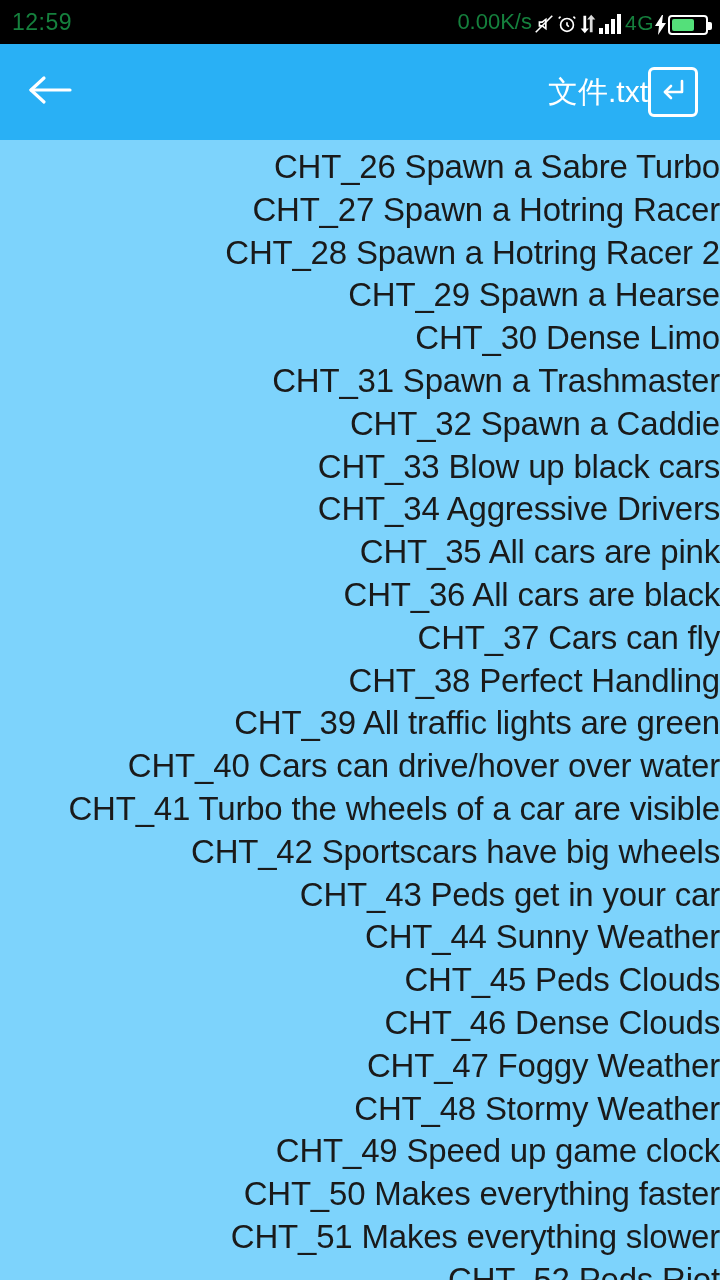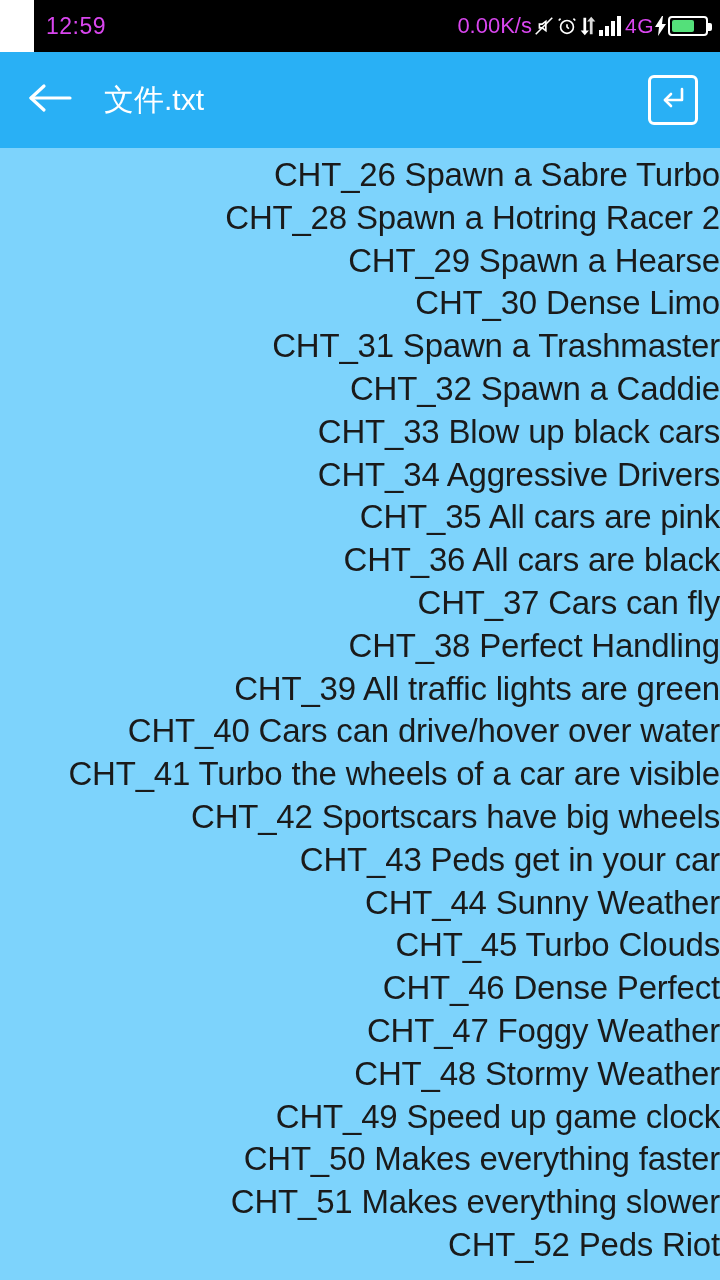--- a/index.html
+++ b/index.html
@@ -6,36 +6,35 @@
   html, body {
     width: 720px;
     height: 1280px;
     background: #ffffff;
     font-family: "Liberation Sans", sans-serif;
     overflow: hidden;
   }
 
   
   .status-bar {
-    height: 52px;
+    height: 44px;
     background: #000000;
-    color: #d946ef;
+    color: #15803d;
     display: flex;
     align-items: center;
     padding: 0 12px;
     font-size: 23px;
     font-family: "Liberation Sans", sans-serif;
-    margin-left: 34px;
   }
   .status-left { flex: 0 0 auto; letter-spacing: 0.5px; }
   .status-spacer { flex: 1 1 auto; }
   .status-right {
     flex: 0 0 auto;
     display: flex;
-    align-items: center;
+    align-items: flex-end;
     gap: 1px;
   }
   .status-net { font-size: 22px; }
   .ic { display: inline-flex; align-items: center; justify-content: center; }
   .ic svg { display: block; }
   .label-4g { font-size: 21px; font-weight: normal; letter-spacing: 0.5px; }
 
   
   .battery {
     width: 40px; height: 20px;
@@ -74,20 +73,21 @@
     flex: 0 0 auto;
   }
   .app-title {
     color: #ffffff;
     font-size: 30px;
     margin-left: 26px;
     flex: 1 1 auto;
     white-space: nowrap;
     overflow: hidden;
     text-overflow: ellipsis;
+    text-align: right;
   }
   .enter-btn {
     width: 50px; height: 50px;
     border: 3px solid #ffffff;
     border-radius: 6px;
     display: flex; align-items: center; justify-content: center;
     flex: 0 0 auto;
   }
 
   
@@ -169,38 +169,39 @@
       <svg width="30" height="26" viewBox="0 0 30 26" fill="none" stroke="#ffffff" stroke-width="2.6" stroke-linecap="round" stroke-linejoin="round">
         <polyline points="24,4 24,15 7,15"></polyline>
         <polyline points="13,9 7,15 13,21"></polyline>
       </svg>
     </span>
   </div>
 </div>
 
 <div class="text-view">
   <div class="text-line">CHT_26 Spawn a Sabre Turbo</div>
+  <div class="text-line">CHT_27 Spawn a Hotring Racer</div>
   <div class="text-line">CHT_28 Spawn a Hotring Racer 2</div>
   <div class="text-line">CHT_29 Spawn a Hearse</div>
   <div class="text-line">CHT_30 Dense Limo</div>
   <div class="text-line">CHT_31 Spawn a Trashmaster</div>
   <div class="text-line">CHT_32 Spawn a Caddie</div>
   <div class="text-line">CHT_33 Blow up black cars</div>
   <div class="text-line">CHT_34 Aggressive Drivers</div>
   <div class="text-line">CHT_35 All cars are pink</div>
   <div class="text-line">CHT_36 All cars are black</div>
   <div class="text-line">CHT_37 Cars can fly</div>
   <div class="text-line">CHT_38 Perfect Handling</div>
   <div class="text-line">CHT_39 All traffic lights are green</div>
   <div class="text-line">CHT_40 Cars can drive/hover over water</div>
   <div class="text-line">CHT_41 Turbo the wheels of a car are visible</div>
   <div class="text-line">CHT_42 Sportscars have big wheels</div>
   <div class="text-line">CHT_43 Peds get in your car</div>
   <div class="text-line">CHT_44 Sunny Weather</div>
-  <div class="text-line">CHT_45 Turbo Clouds</div>
-  <div class="text-line">CHT_46 Dense Perfect</div>
+  <div class="text-line">CHT_45 Peds Clouds</div>
+  <div class="text-line">CHT_46 Dense Clouds</div>
   <div class="text-line">CHT_47 Foggy Weather</div>
   <div class="text-line">CHT_48 Stormy Weather</div>
   <div class="text-line">CHT_49 Speed up game clock</div>
   <div class="text-line">CHT_50 Makes everything faster</div>
   <div class="text-line">CHT_51 Makes everything slower</div>
   <div class="text-line">CHT_52 Peds Riot</div>
 </div>
 
 </body></html>

